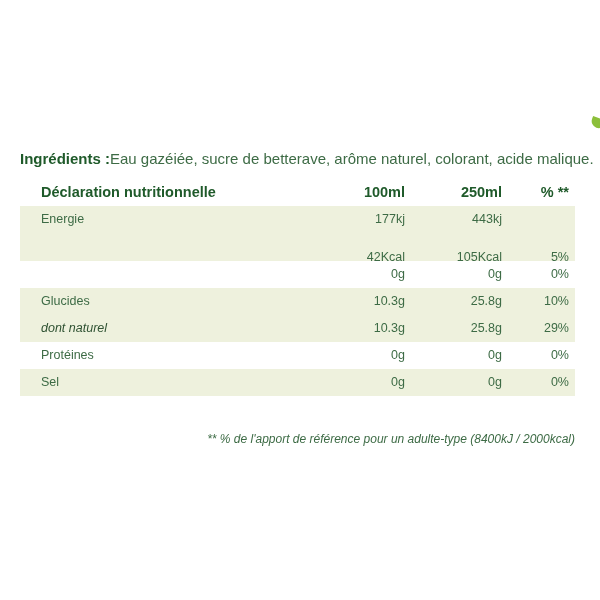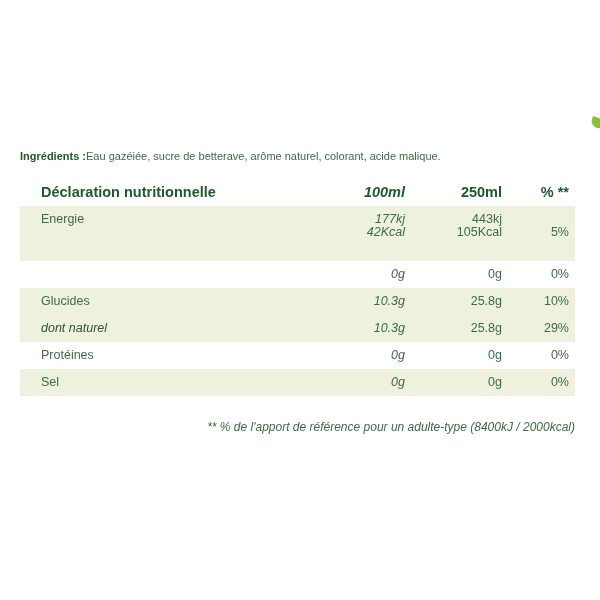--- a/index.html
+++ b/index.html
@@ -5,38 +5,38 @@
     html, body { margin: 0; padding: 0; }
     body {
       width: 600px; height: 600px; background: #ffffff; position: relative; overflow: hidden;
       font-family: "Liberation Sans", sans-serif; color: #2e5a34;
     }
     .leaf {
       position: absolute; left: 591px; top: 118px; width: 14px; height: 10px;
       background: #8cbf3a; border-radius: 0 0 10px 10px; transform: rotate(20deg);
     }
     .ingredients {
-      position: absolute; left: 20px; top: 150px; font-size: 11px; color: #3d6b45; white-space: nowrap;
+      position: absolute; left: 20px; top: 150px; font-size: 15px; color: #3d6b45; white-space: nowrap;
     }
     .ingredients .label { font-weight: bold; color: #1f5a2a; }
     .table { position: absolute; left: 20px; top: 178px; width: 555px; }
     .row { position: relative; height: 27px; }
     .row.tall { height: 55px; }
     .row.header { height: 28px; }
     .row.shaded { background: #eef1dd; }
     .cell { position: absolute; top: 0; line-height: 27px; font-size: 12.5px; color: #3d6b45; }
     .header .cell { font-weight: bold; font-size: 14.5px; color: #1f5a2a; line-height: 28px; }
     .name { left: 21px; }
     .name.italic { font-style: italic; color: #2f5232; }
-    .c1 { right: 170px; text-align: right; font-style: italic; }
+    .c1 { right: 170px; text-align: right; }
     .c2 { right: 73px; text-align: center; }
     .c3 { right: 6px; text-align: right; }
-    .line2 { top: 13px; }
+    .line2 { top: 38px; }
     .footnote {
-      position: absolute; right: 25px; top: 420px; font-size: 12px; font-style: italic; color: #3d6b45; white-space: nowrap;
+      position: absolute; right: 25px; top: 432px; font-size: 12px; font-style: italic; color: #3d6b45; white-space: nowrap;
     }
   </style>
 </head>
 <body>
 
 <div class="leaf"></div>
 
 <div class="ingredients">
   <span class="label">Ingrédients :</span><span>Eau gazéiée, sucre de betterave, arôme naturel, colorant, acide malique.</span>
 </div>

